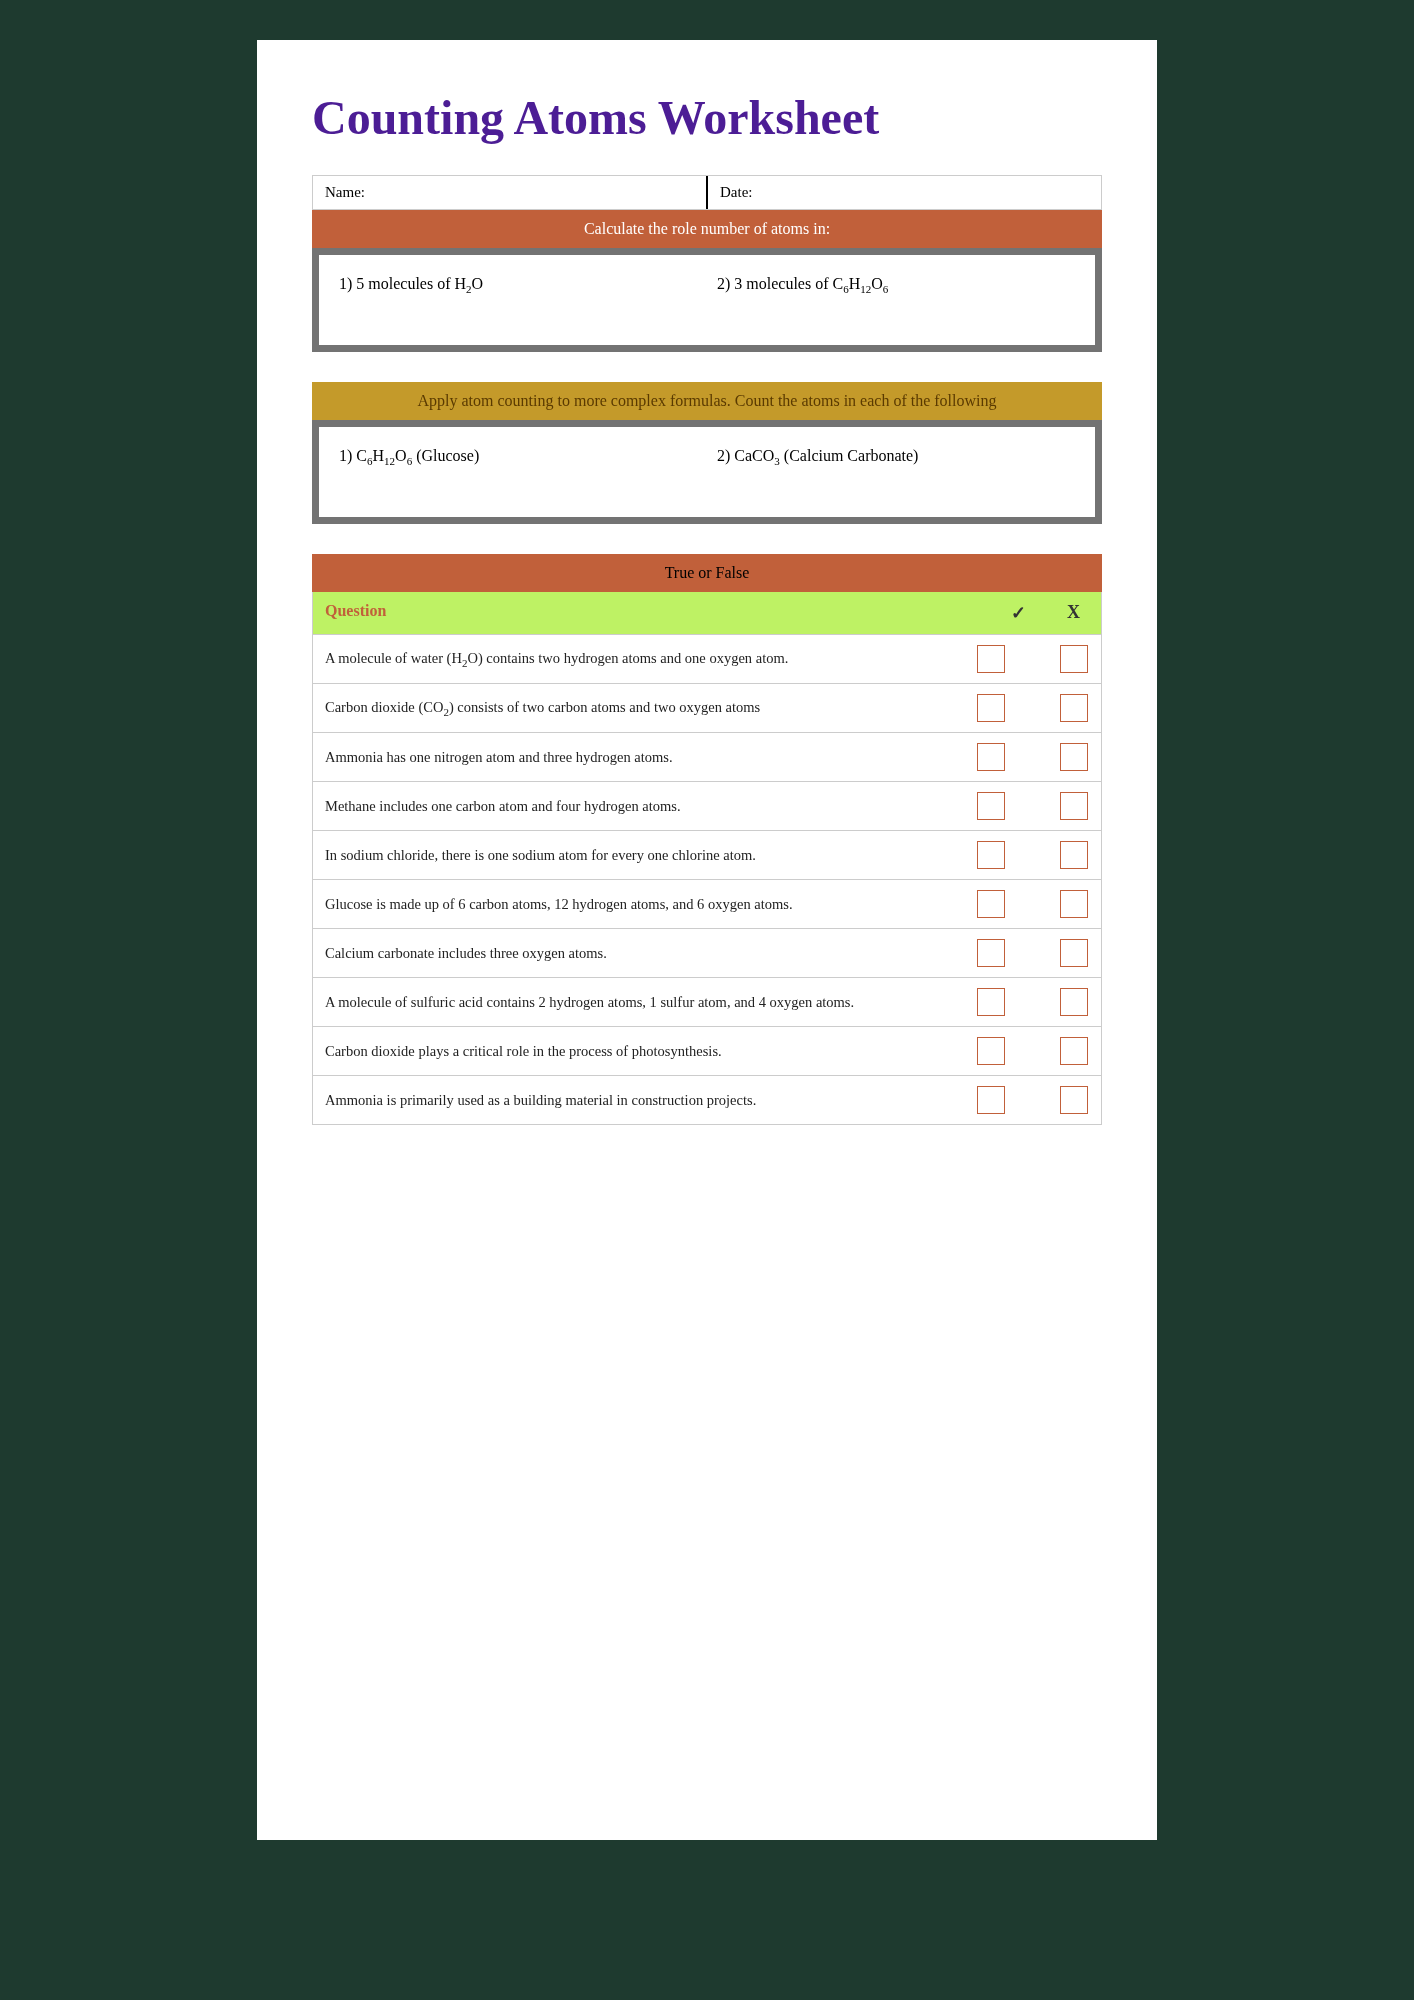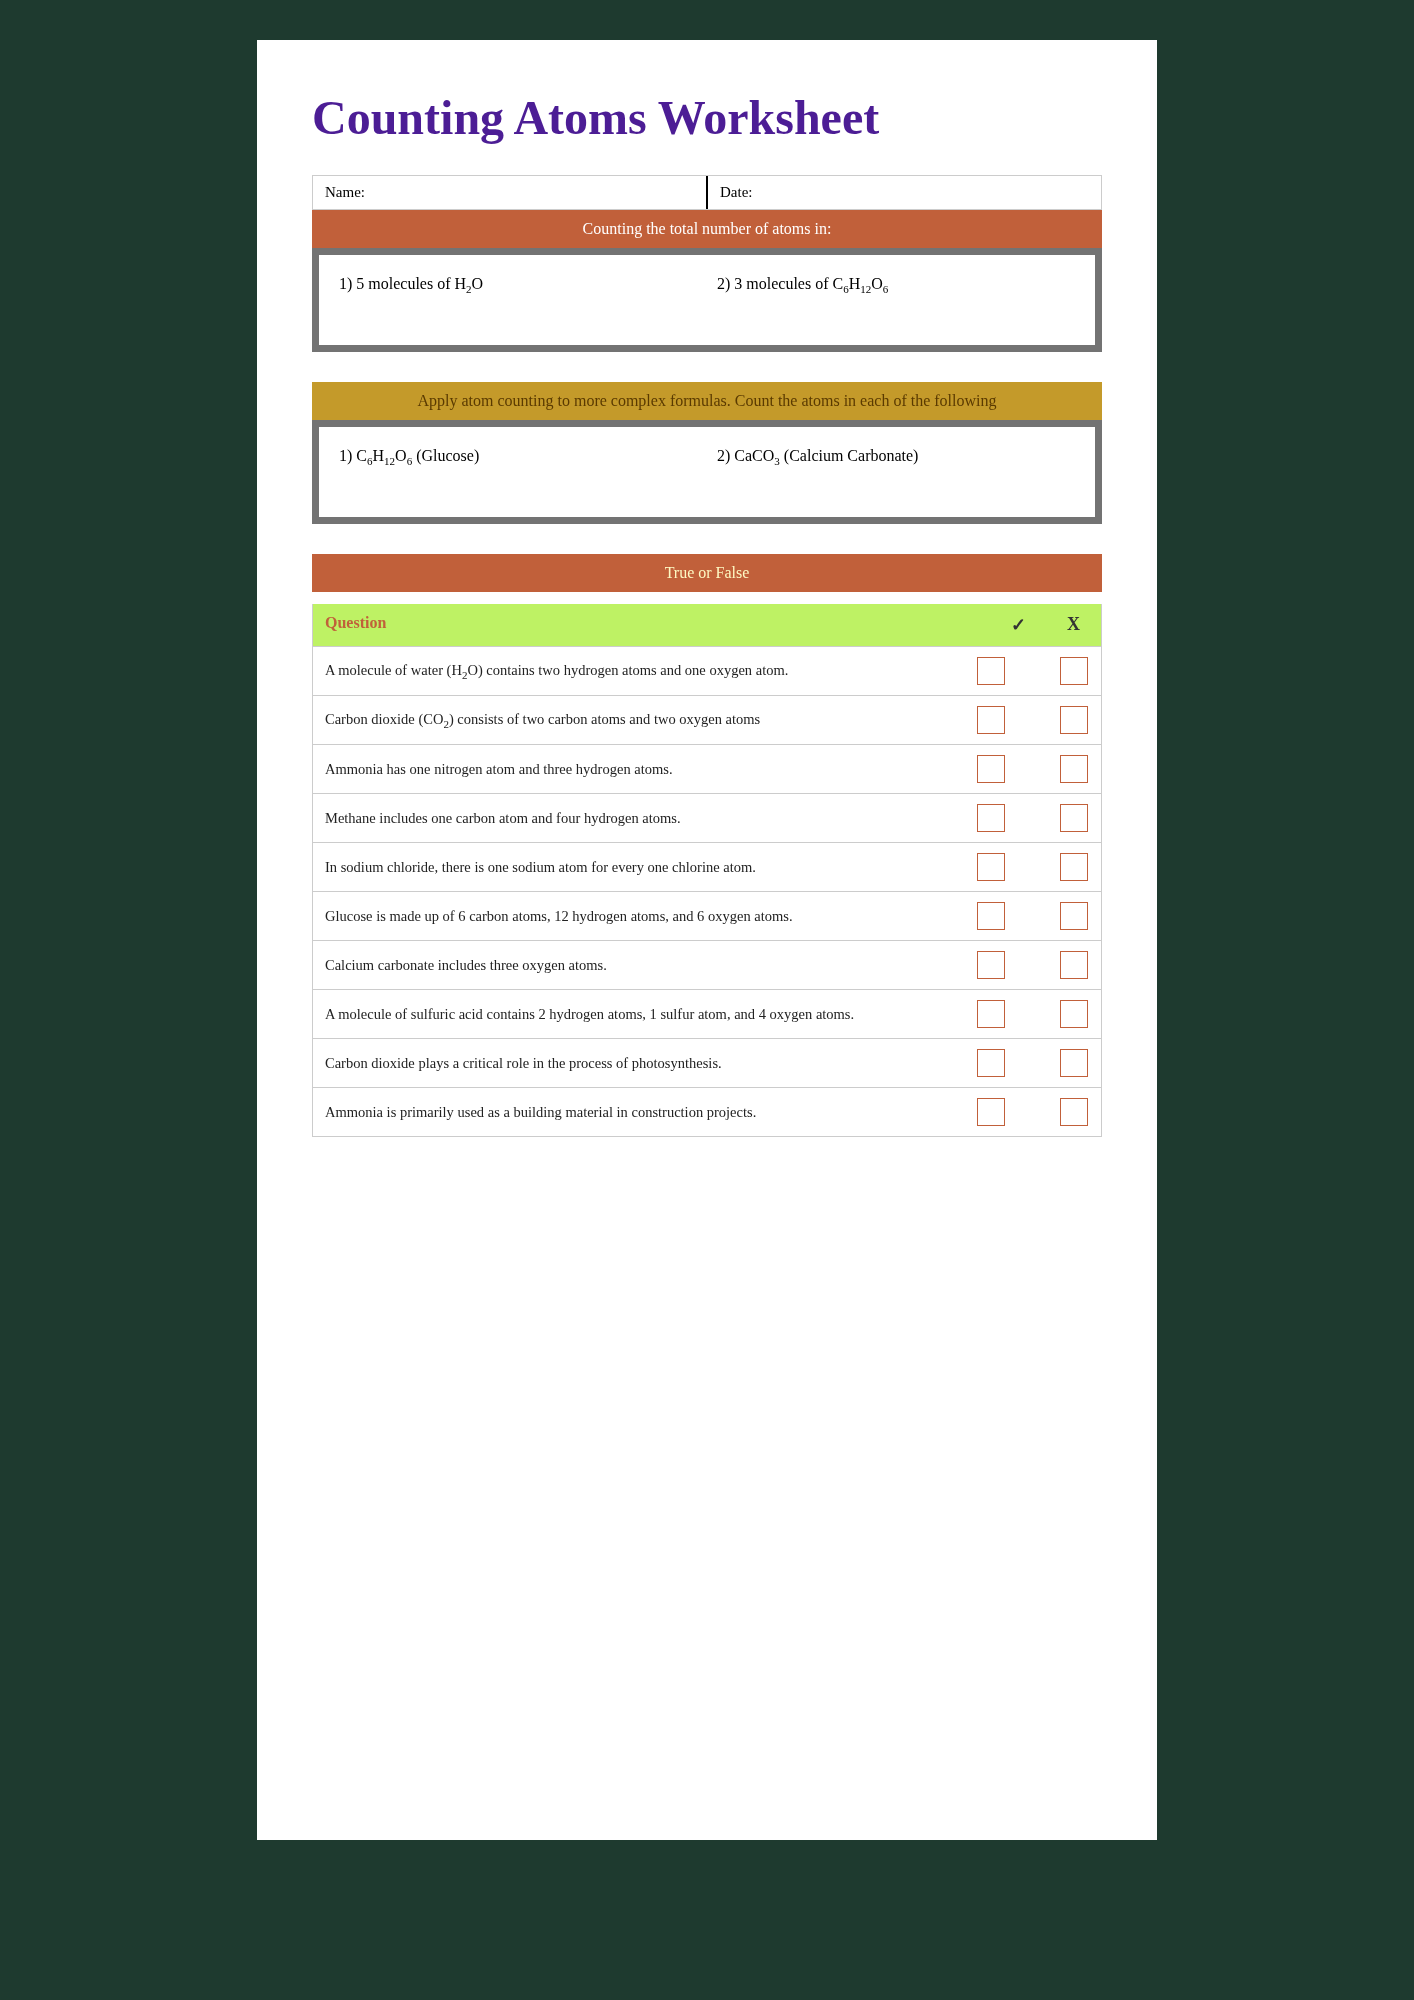--- a/index.html
+++ b/index.html
@@ -82,23 +82,23 @@
     }
 
     .true-false-section {
       margin-top: 30px;
     }
 
     .tf-header-row {
       background-color: #c1603a;
       padding: 10px;
       text-align: center;
-      color: #fef9c3;
+      color: #000000;
       font-size: 16px;
-      margin-bottom: 12px;
+      margin-bottom: 0;
     }
 
     .tf-column-labels {
       display: flex;
       background-color: #bef264;
       border: 1px solid #ccc;
       border-top: none;
     }
 
     .tf-question-label {
@@ -162,21 +162,21 @@
   <div class="name-date-row">
     <div class="name-field">
       <span>Name:</span>
     </div>
     <div class="date-field">
       <span>Date:</span>
     </div>
   </div>
 
   <div class="section-header header-brown">
-    <span>Counting the total number of atoms in:</span>
+    <span>Calculate the role number of atoms in:</span>
   </div>
 
   <div class="problems-box">
     <div class="problem-item">
       1) 5 molecules of H<sub>2</sub>O
     </div>
     <div class="problem-item">
       2) 3 molecules of C<sub>6</sub>H<sub>12</sub>O<sub>6</sub>
     </div>
   </div>

